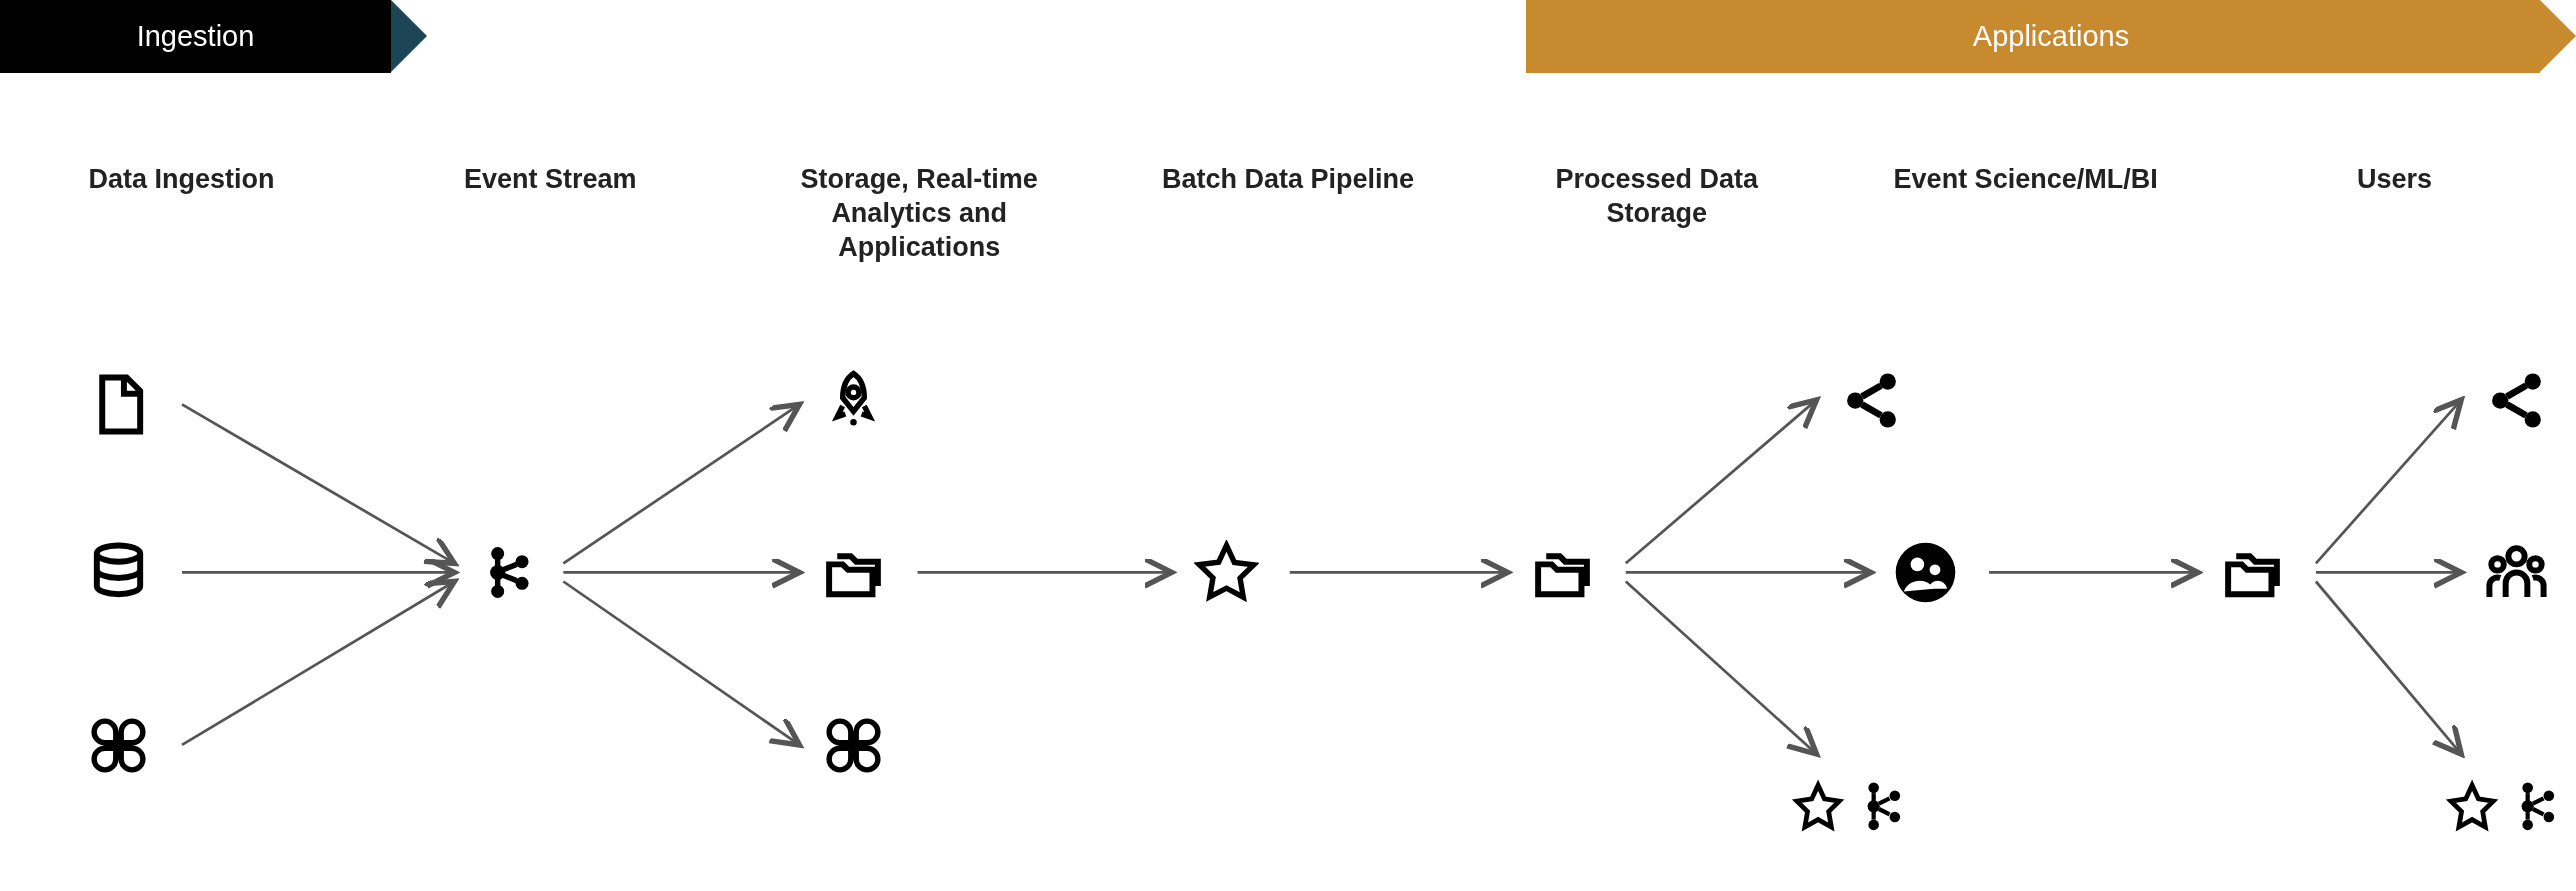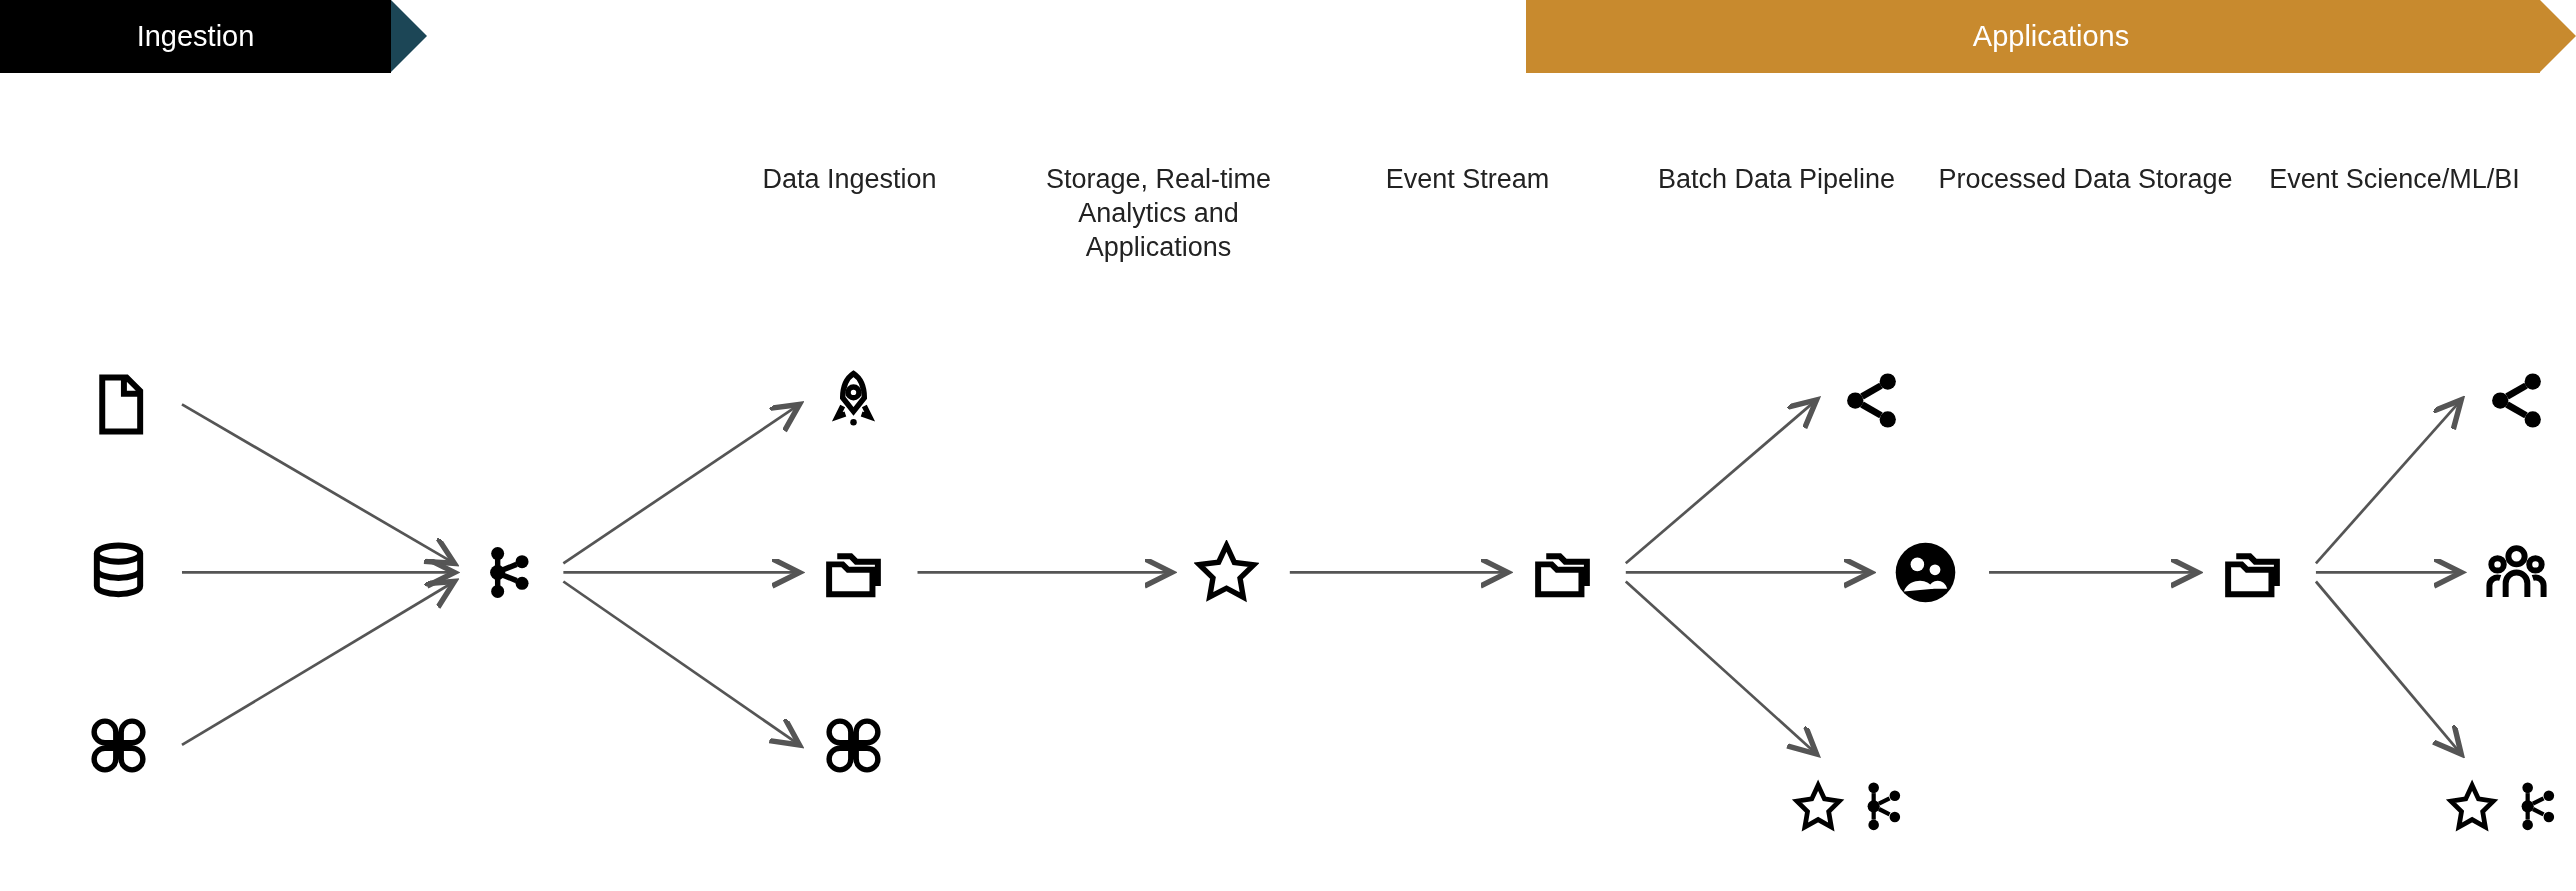--- a/index.html
+++ b/index.html
@@ -41,22 +41,23 @@
   .chev1 .chev-arrow { border-left: 36px solid #1c4656; z-index: 3; }
   .chev2 .chev-arrow { border-left: 36px solid #e8607f; z-index: 2; }
   .chev3 .chev-arrow { border-left: 36px solid #c88a2e; z-index: 1; }
 
   .columns {
     position: absolute;
     top: 163px;
     left: 0;
     width: 100%;
     display: flex;
-    justify-content: flex-end;
+    justify-content: space-between;
     padding: 0 27px;
+    font-weight: bold;
   }
   .col {
     width: 309px;
     text-align: center;
     font-size: 27px;
     color: #222;
     line-height: 1.25;
     min-height: 109px;
   }
   .diagram {
@@ -88,25 +89,26 @@
     <div class="chev-arrow"></div>
   </div>
   <div class="chevron chev3" style="left:1526px; width:1014px; padding-left:36px; z-index:1;">
     <span>Applications</span>
     <div class="chev-arrow"></div>
   </div>
 </div>
 
 <div class="columns">
   <div class="col">Data Ingestion</div>
+  <div class="col">Event Stream</div>
   <div class="col">Storage, Real-time Analytics and Applications</div>
-  <div class="col">Event Stream</div>
   <div class="col">Batch Data Pipeline</div>
   <div class="col">Processed Data Storage</div>
   <div class="col">Event Science/ML/BI</div>
+  <div class="col">Users</div>
 </div>
 
 <div class="diagram">
 
   <svg style="position:absolute; left:0; top:0; width:2576px; height:563px; pointer-events:none;" viewBox="0 0 2836 620" width="2576" height="563">
     <defs>
       <marker id="ah" markerWidth="12" markerHeight="12" refX="10" refY="5" orient="auto">
         <path d="M0,0 L10,5 L0,10" fill="none" stroke="#555" stroke-width="2"></path>
       </marker>
     </defs>

